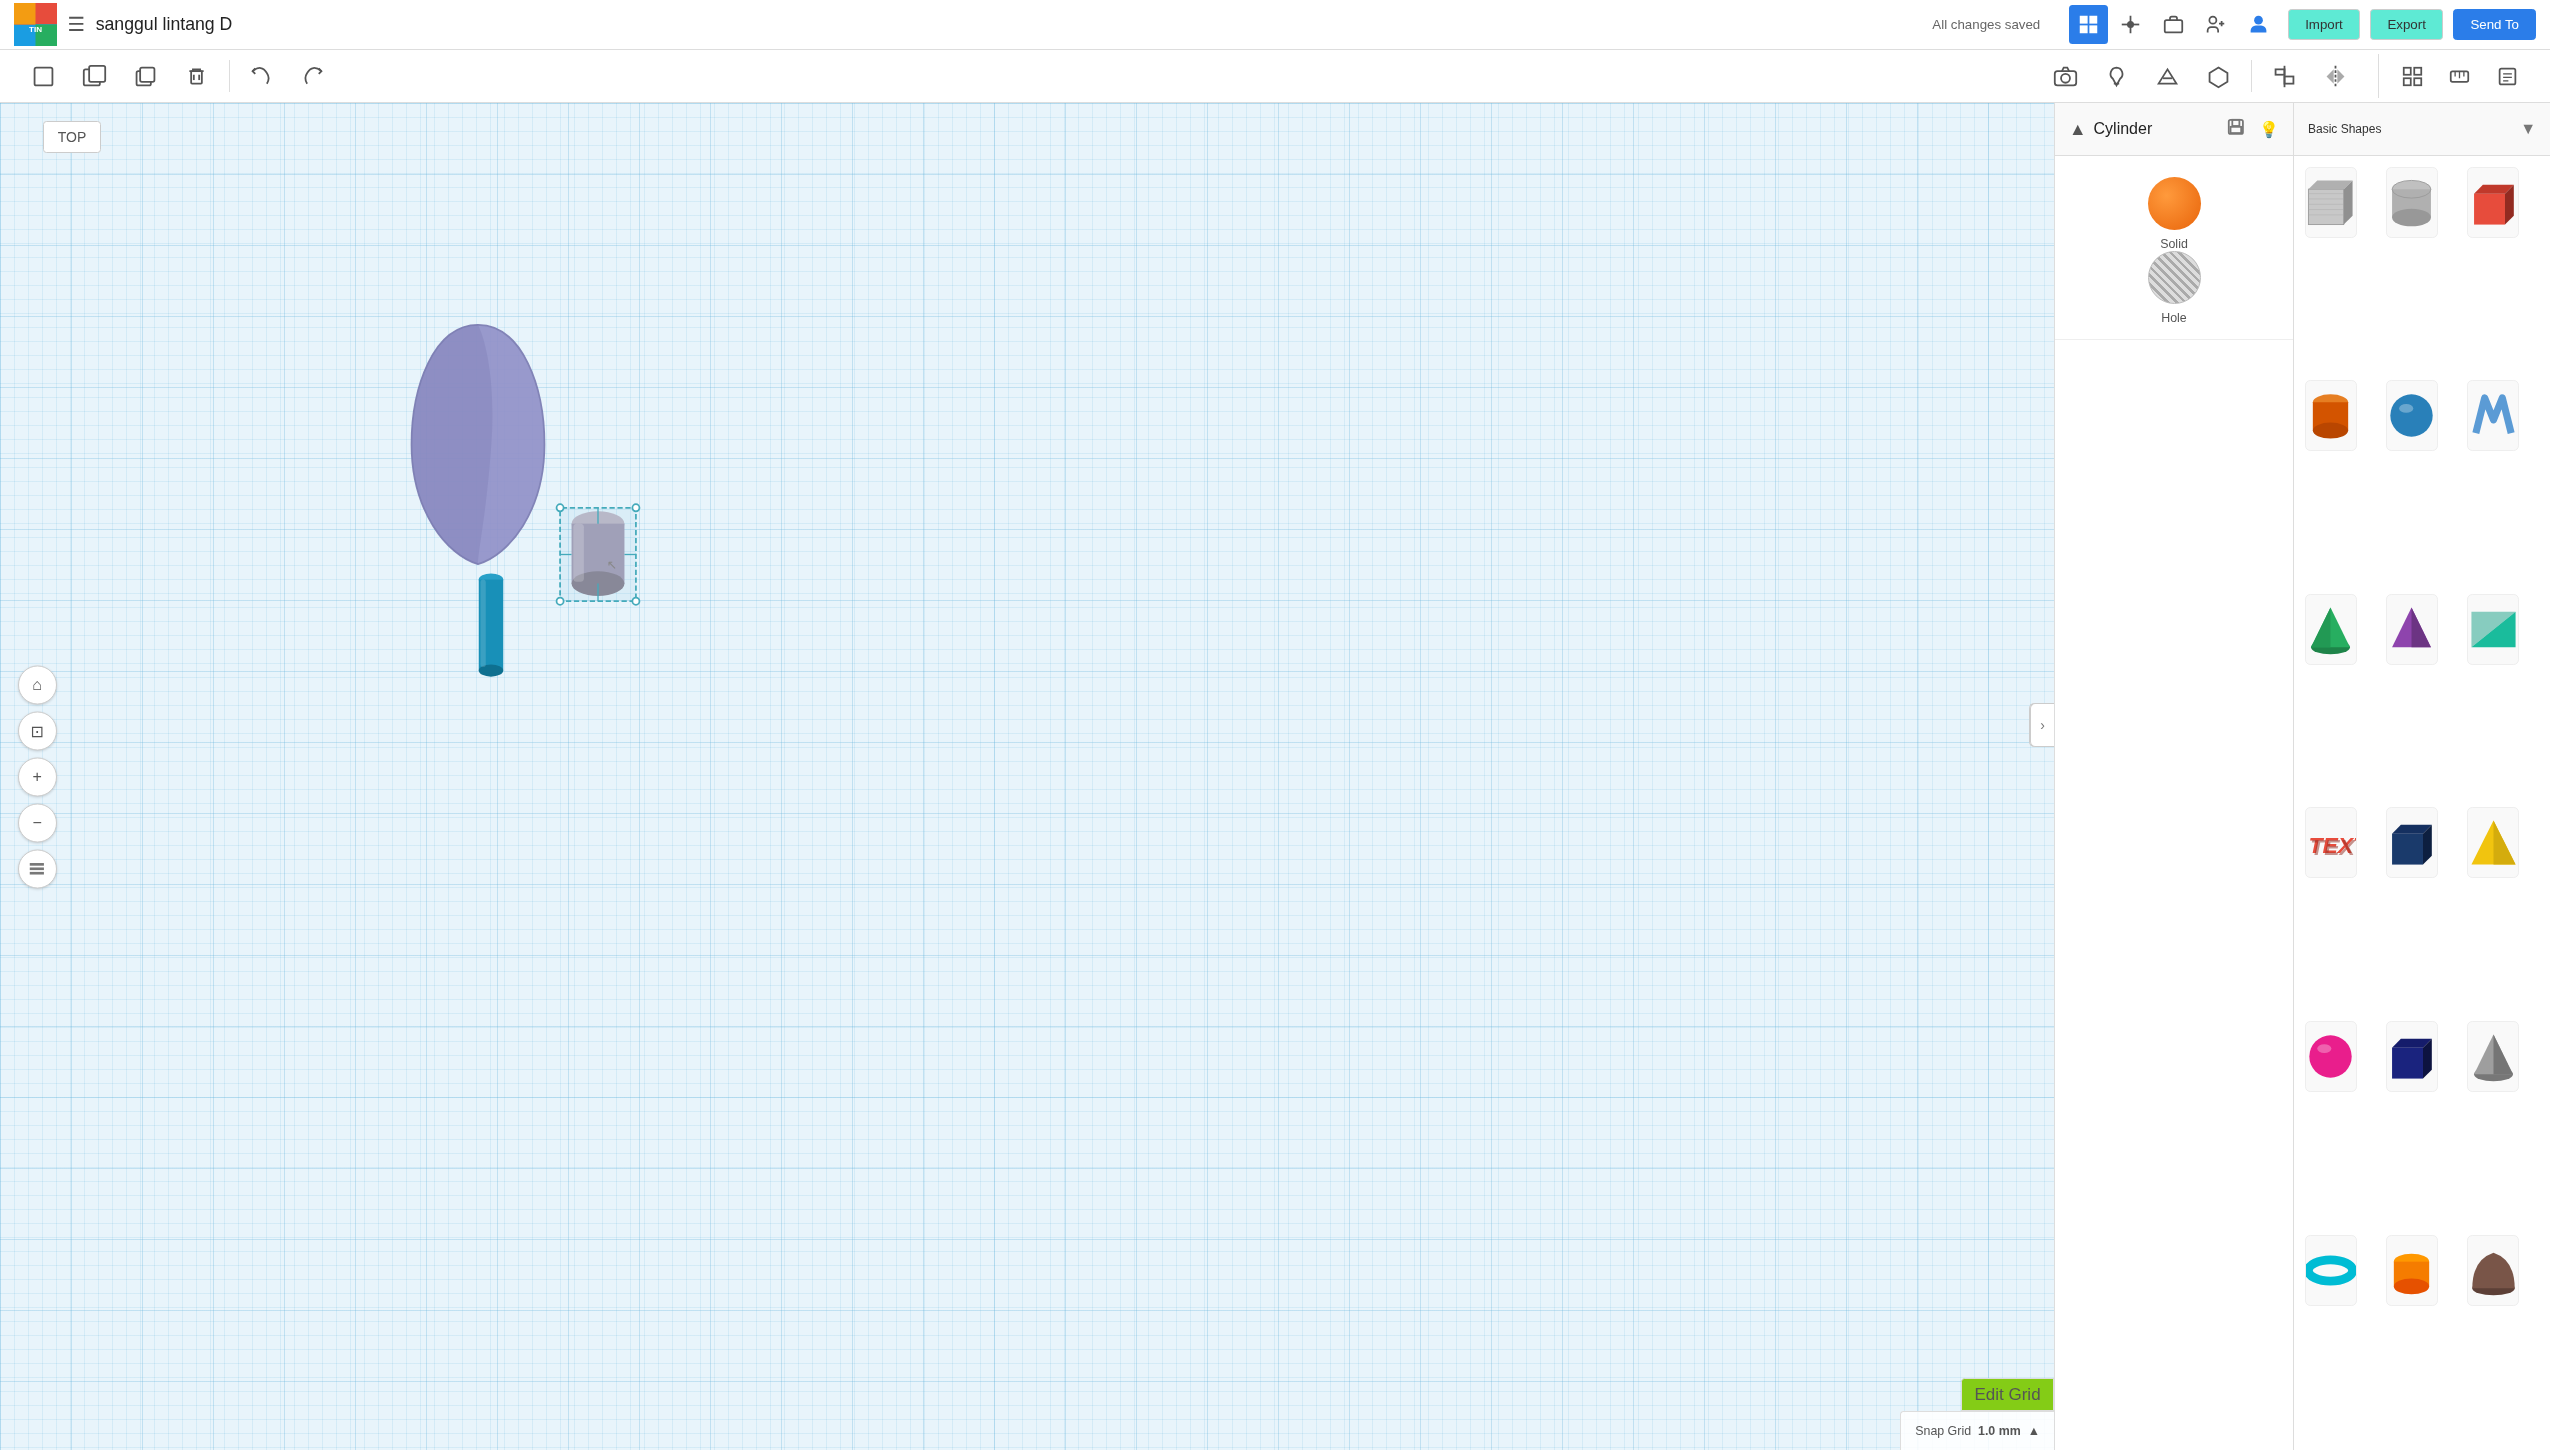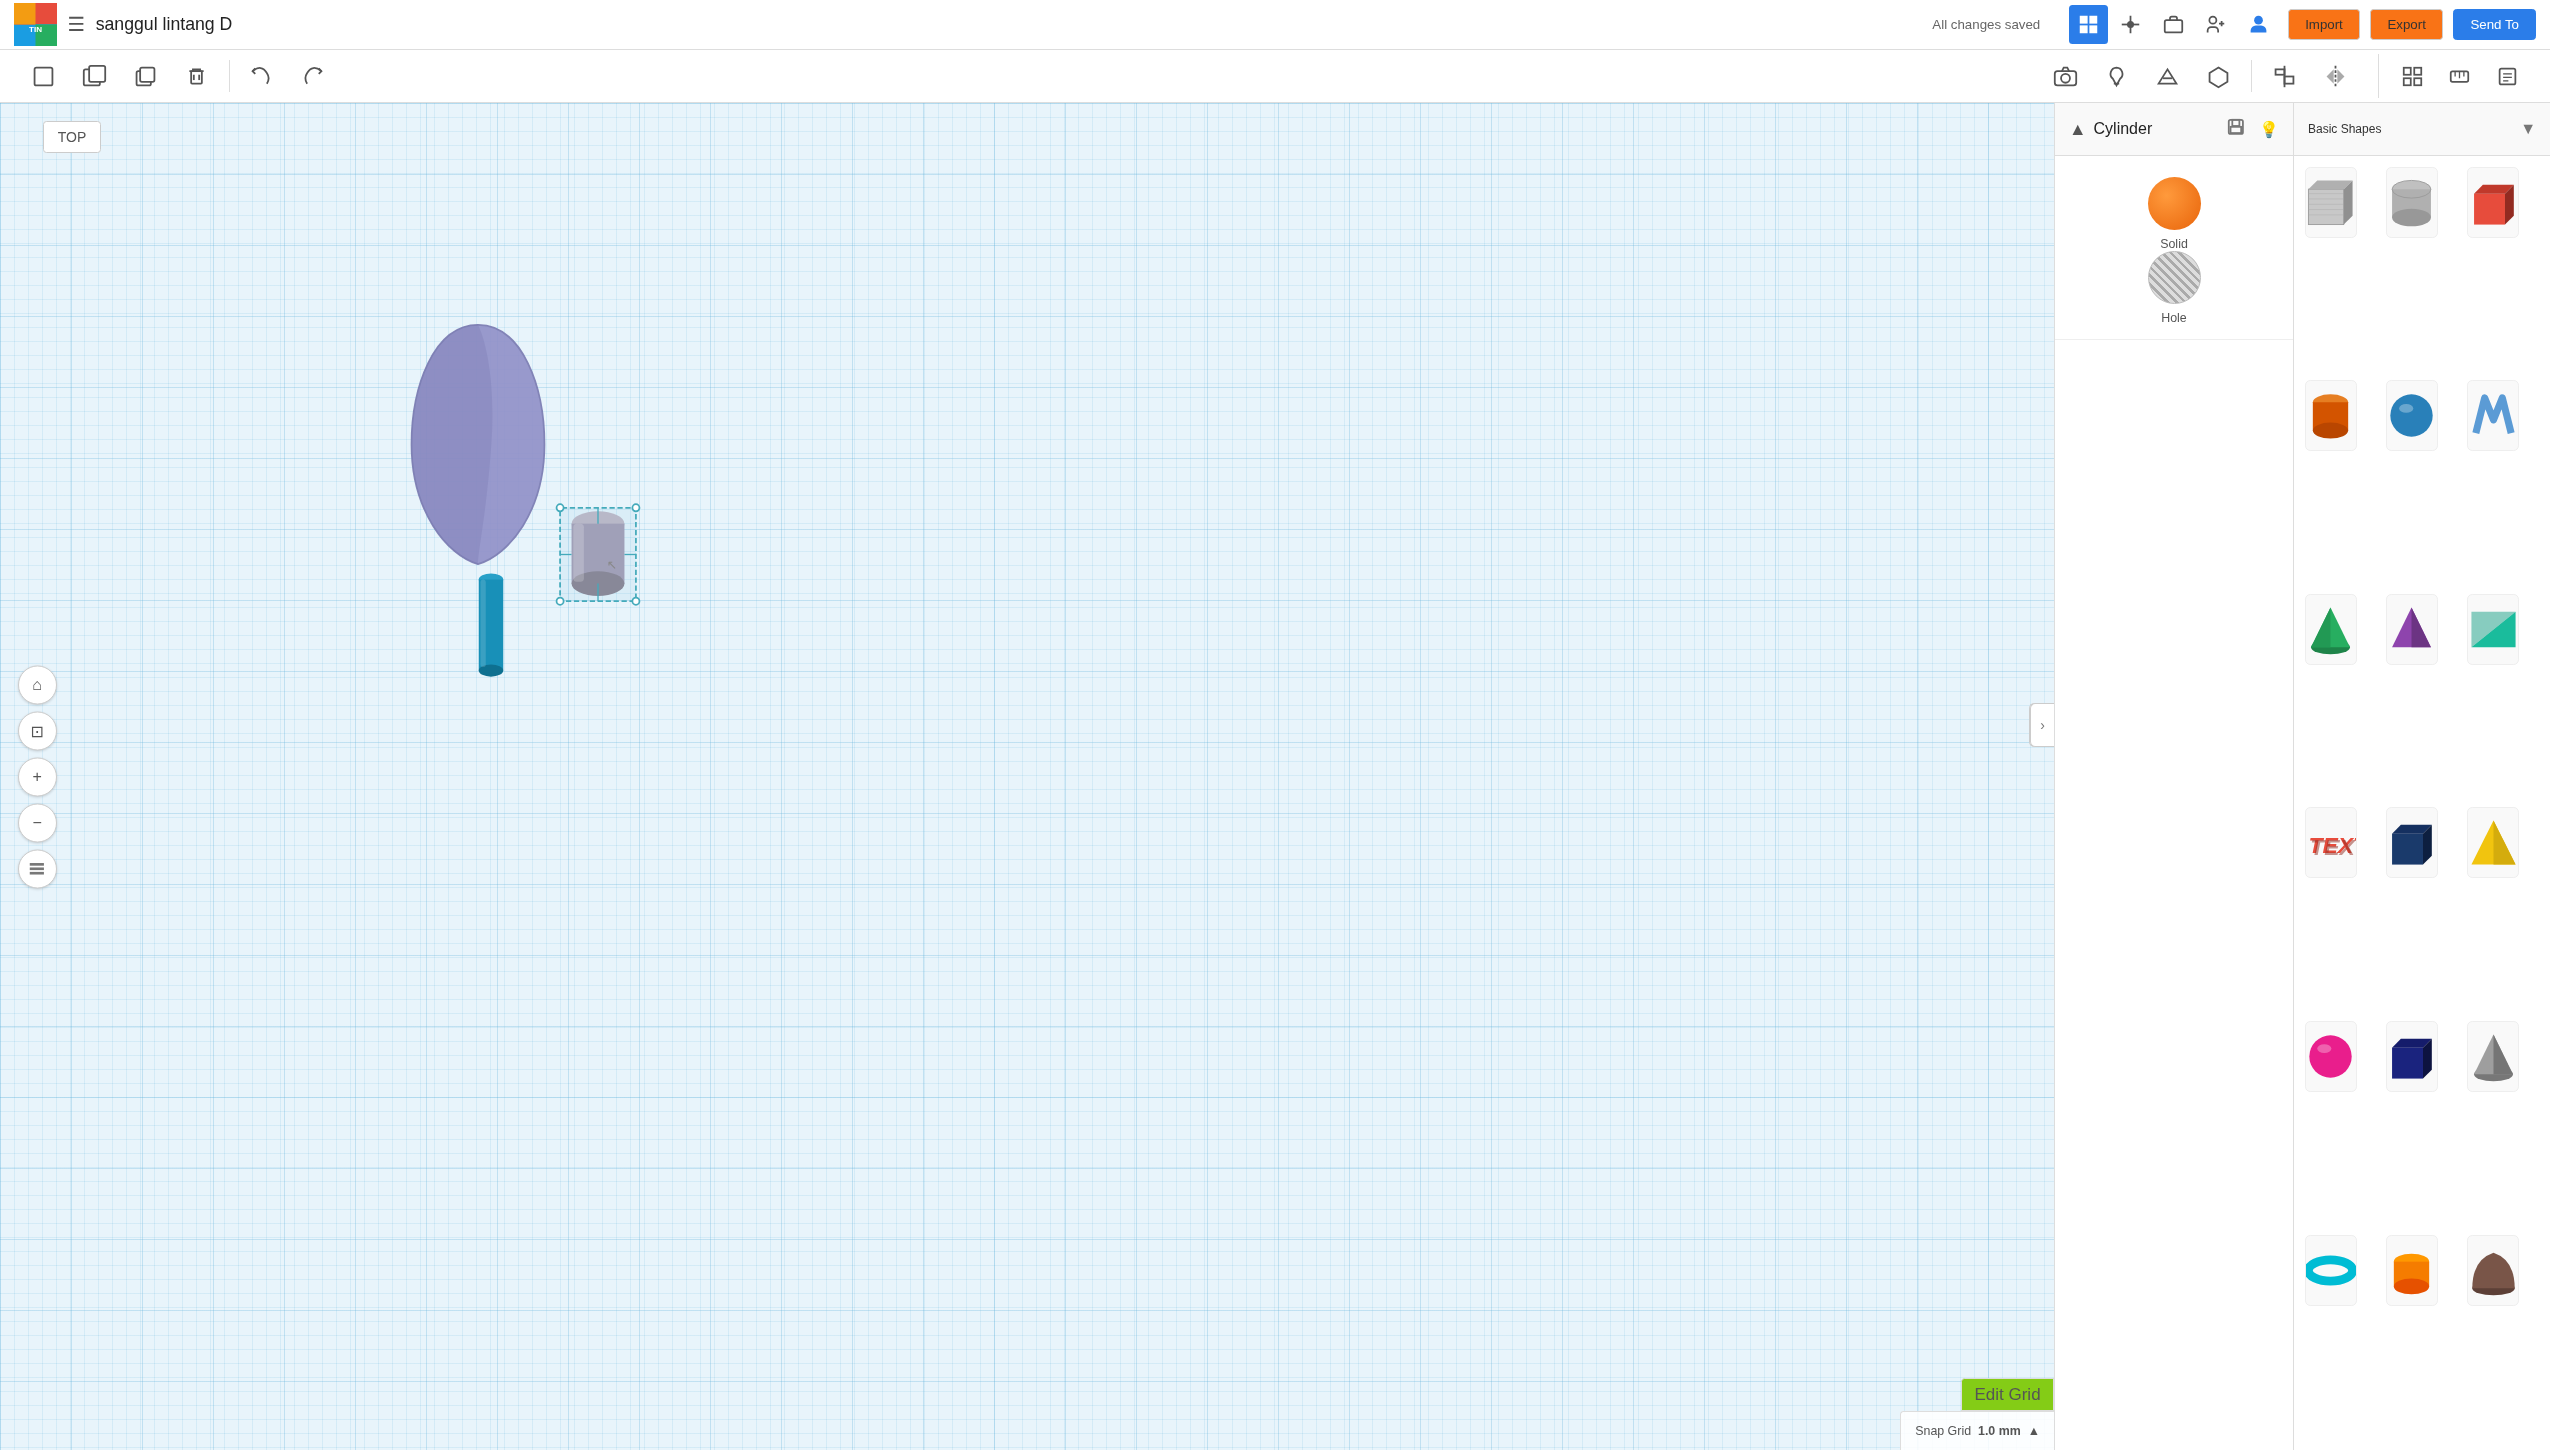--- a/index.html
+++ b/index.html
@@ -32,21 +32,21 @@
       border: none; background: transparent;
     }
     .header-icon-btn.active { background: #2b7de9; color: white; }
     .header-right-btns { display: flex; gap: 3.5px; align-items: center; }
     #btn-import, #btn-export, #btn-sendto {
       padding: 7px 16px;
       border-radius: 3.5px;
       font-size: 13.3px;
       cursor: pointer;
       border: 0.9px solid #ccc;
-      background: #f97316;
+      background: #5eead4;
       color: #333;
     }
     #btn-sendto { background: #2b7de9; color: white; border-color: #2b7de9; }
 
     
     #toolbar {
       height: 53px;
       background: #fff;
       border-bottom: 0.9px solid #ddd;
       display: flex;

